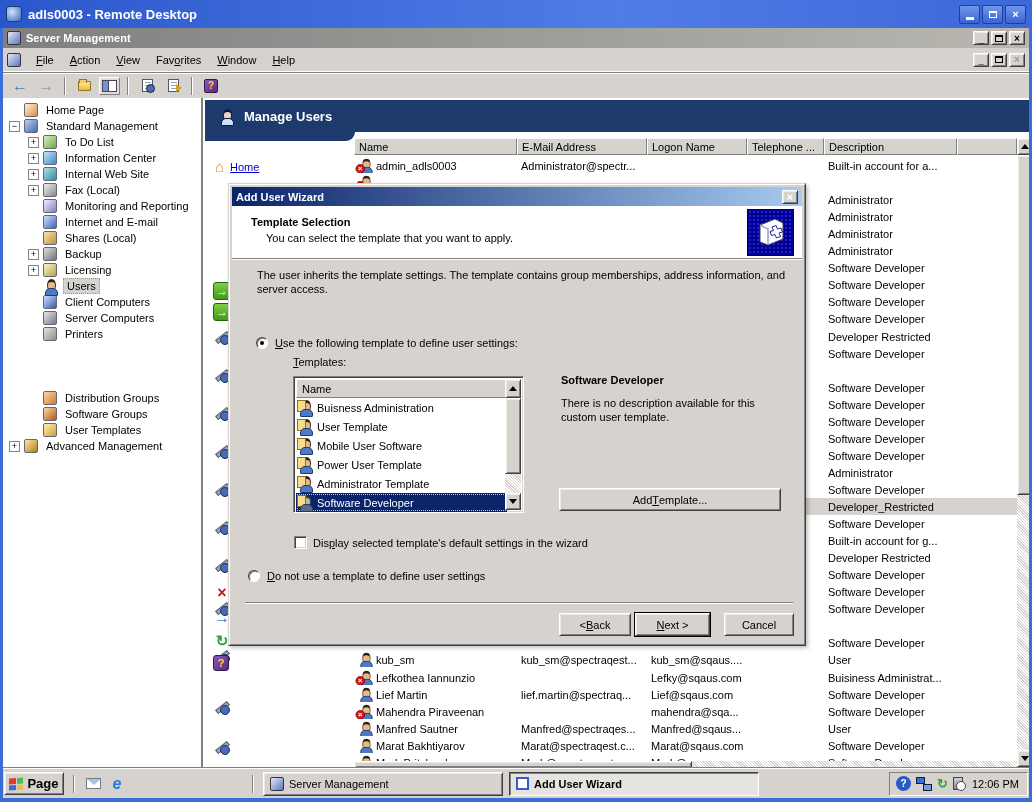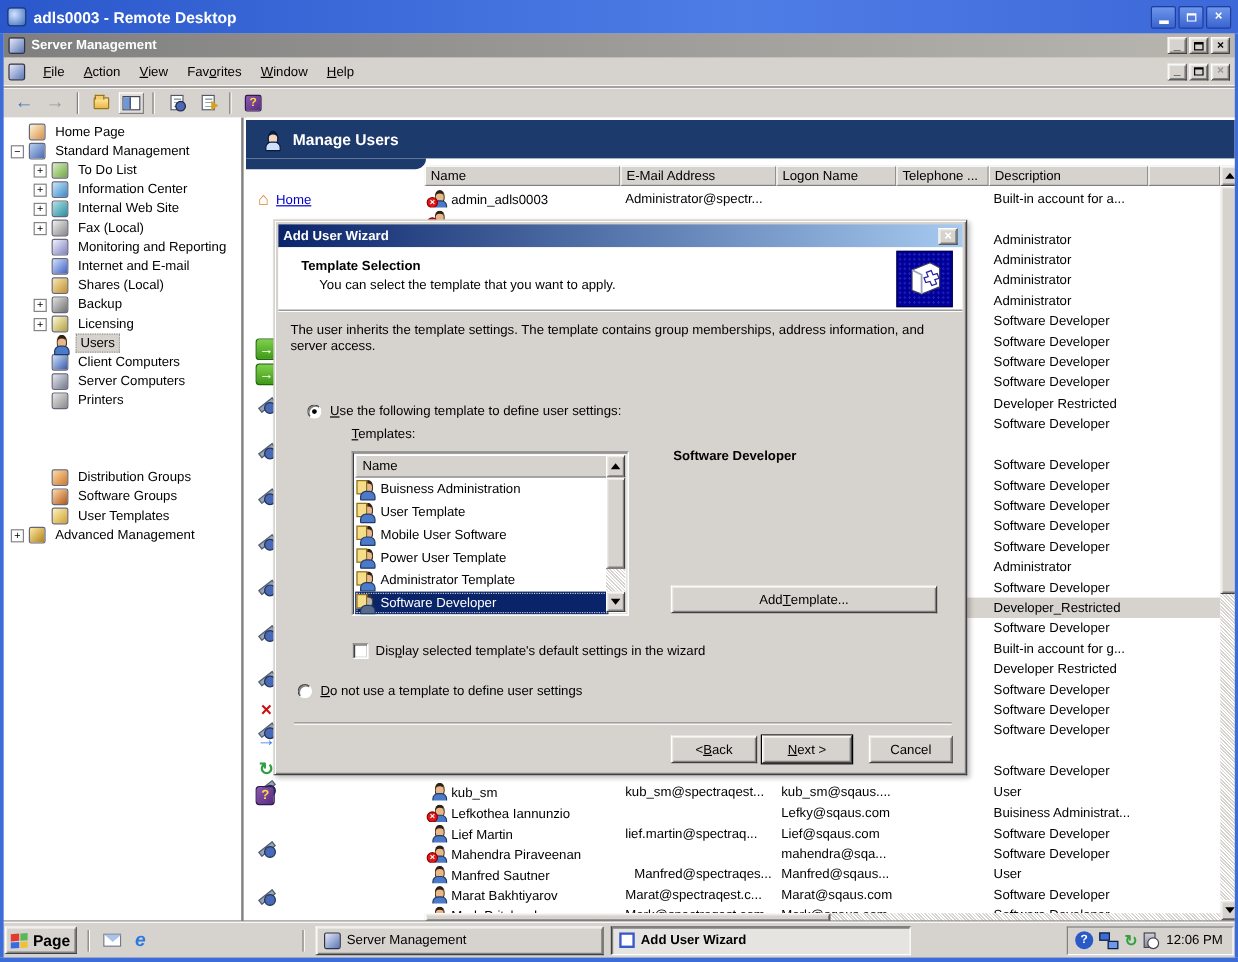--- a/index.html
+++ b/index.html
@@ -102,21 +102,21 @@
   .dither{background:repeating-linear-gradient(45deg,#fff 0 1px,#d6d3ce 1px 2px)}
   .hscroll{position:absolute;left:0;top:623px;width:663px;height:7px;background:repeating-linear-gradient(45deg,#fff 0 1px,#d6d3ce 1px 2px)}
   
   .dialog{position:absolute;left:228px;top:183px;width:578px;height:463px;background:#d6d3ce;border:1px solid;border-color:#d6d3ce #404040 #404040 #d6d3ce;box-shadow:inset 1px 1px 0 #fff,inset -1px -1px 0 #808080,2px 2px 4px rgba(0,0,0,.25);z-index:10}
   .dlg-title{position:absolute;left:3px;top:3px;width:570px;height:19px;background:linear-gradient(90deg,#0a246a,#a6caf0);color:#fff;font-weight:bold;display:flex;align-items:center;padding:0 4px}
   .dlg-close{margin-left:auto;width:16px;height:14px;font-size:11px;font-weight:bold;display:flex;align-items:center;justify-content:center}
   .dlg-head{position:absolute;left:3px;top:22px;width:570px;height:53px;background:#fff;border-bottom:1px solid #808080;box-shadow:0 1px 0 #fff}
   .dlg-head h1{font-size:11px;font-weight:bold;position:absolute;left:19px;top:10px}
   .dlg-head p{position:absolute;left:34px;top:26px}
   .wizicon{position:absolute;right:8px;top:3px;width:47px;height:47px;background:#000099;background-image:radial-gradient(#2222bb 1px,transparent 1px);background-size:4px 4px;border:1px solid #000050}
-  .body-text{position:absolute;left:13px;top:84px;width:530px;line-height:14px}
+  .body-text{position:absolute;left:28px;top:84px;width:530px;line-height:14px}
   .radio{position:absolute;width:12px;height:12px;border-radius:50%;background:#fff;border:1px solid;border-color:#404040 #fff #fff #404040;box-shadow:inset 1px 1px 0 #808080}
   .radio.on::after{content:"";position:absolute;left:3px;top:3px;width:4px;height:4px;border-radius:50%;background:#000}
   .check{position:absolute;width:13px;height:13px;background:#fff;border:1px solid;border-color:#808080 #fff #fff #808080;box-shadow:inset 1px 1px 0 #404040,inset -1px -1px 0 #d6d3ce}
   .lbl{position:absolute;white-space:nowrap}
   .listbox{position:absolute;left:64px;top:192px;width:231px;height:137px;background:#fff;border:1px solid;border-color:#808080 #fff #fff #808080;box-shadow:inset 1px 1px 0 #404040,inset -1px -1px 0 #d6d3ce;overflow:hidden}
   .lb-head{position:absolute;left:2px;top:2px;width:211px;height:19px;background:#d6d3ce;border:1px solid;border-color:#fff #808080 #808080 #fff;padding:3px 5px}
   .lb-items{position:absolute;left:2px;top:21px;width:211px}
   .lb-item{height:19px;display:flex;align-items:center;padding-left:2px;white-space:nowrap}
   .lb-item .picon{margin-right:4px}
   .lb-item.sel{background:#0a246a;color:#fff;outline:1px dotted #c8c8c8;outline-offset:-2px}
@@ -623,21 +623,21 @@
             <div class="lrow" style="top: 546px;">
               <div class="lc" style="width: 163px;"><span class="picon"><span class="badge">×</span></span>Mahendra Piraveenan</div>
               <div class="lc" style="width: 130px;"></div>
               <div class="lc" style="width: 100px;">mahendra@sqa...</div>
               <div class="lc" style="width: 77px;"></div>
               <div class="lc" style="width: 133px;">Software Developer</div>
               <div class="lc" style="width: 60px;"></div>
             </div>
             <div class="lrow" style="top: 563px;">
               <div class="lc" style="width: 163px;"><span class="picon"></span>Manfred Sautner</div>
-              <div class="lc" style="width: 130px; text-align: right;">Manfred@spectraqes...</div>
+              <div class="lc" style="width: 130px;">Manfred@spectraqes...</div>
               <div class="lc" style="width: 100px;">Manfred@sqaus...</div>
               <div class="lc" style="width: 77px;"></div>
               <div class="lc" style="width: 133px;">User</div>
               <div class="lc" style="width: 60px;"></div>
             </div>
             <div class="lrow" style="top: 580px;">
               <div class="lc" style="width: 163px;"><span class="picon"></span>Marat Bakhtiyarov</div>
               <div class="lc" style="width: 130px;">Marat@spectraqest.c...</div>
               <div class="lc" style="width: 100px;">Marat@sqaus.com</div>
               <div class="lc" style="width: 77px;"></div>
@@ -740,20 +740,21 @@
           </span>
         <div class="raised" style="position:absolute;left:0;top:19px;width:16px;height:76px"></div>
         <div class="dither" style="position:absolute;left:0;top:95px;width:16px;height:19px"></div>
         <span class="sb-btn raised" style="top:114px;width:16px;height:17px">
             <span class="tri-down"></span>
           </span>
       </div>
     </div>
 
     <div class="info-title">Software Developer</div>
+    <div class="info-text">There is no description available for this custom user template.</div>
     <div class="btn" style="position:absolute;left:330px;top:304px;width:222px;height:23px">Add <u>T</u>emplate...</div>
 
     <span class="check" style="left:65px;top:352px"></span>
     <span class="lbl" style="left:84px;top:353px">Dis<u>p</u>lay selected template's default settings in the wizard</span>
 
     <span class="radio" style="left:19px;top:386px"></span>
     <span class="lbl" style="left:38px;top:386px"><u>D</u>o not use a template to define user settings</span>
 
     <div class="dlg-sep"></div>
 

